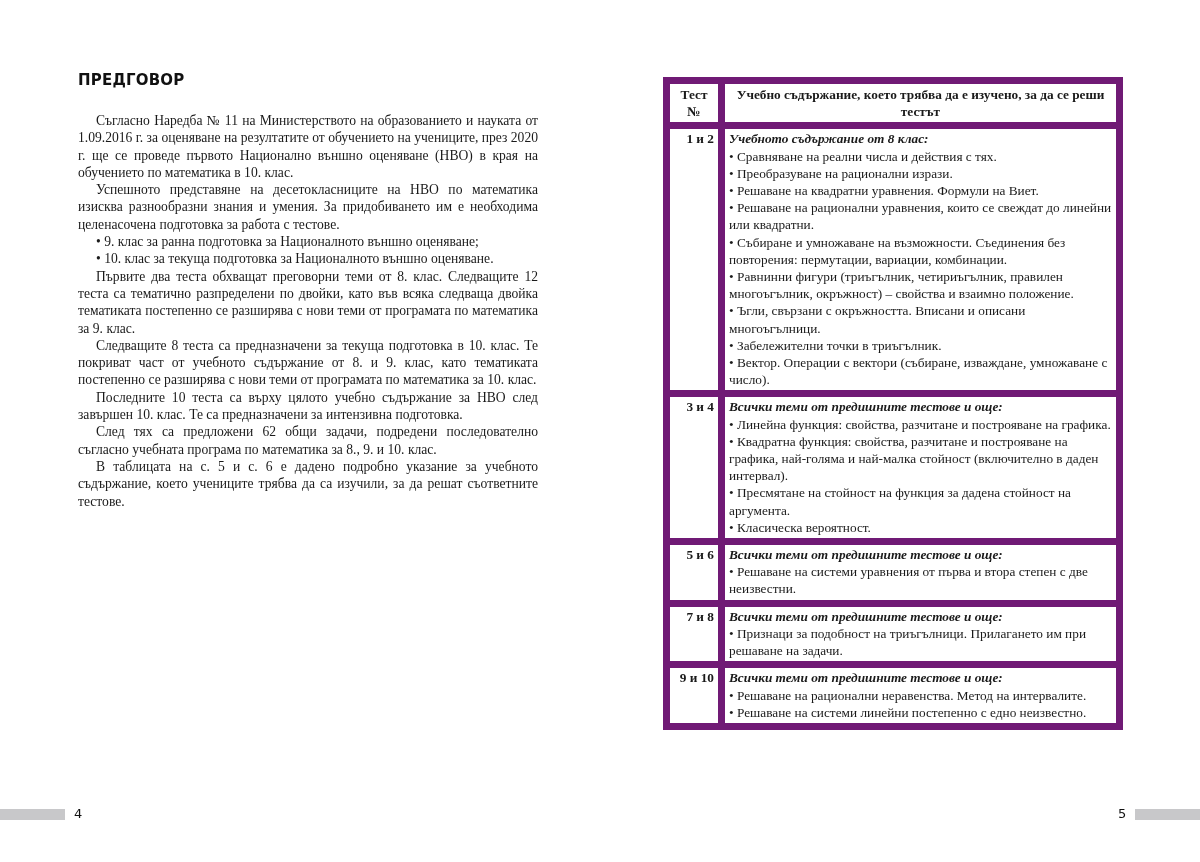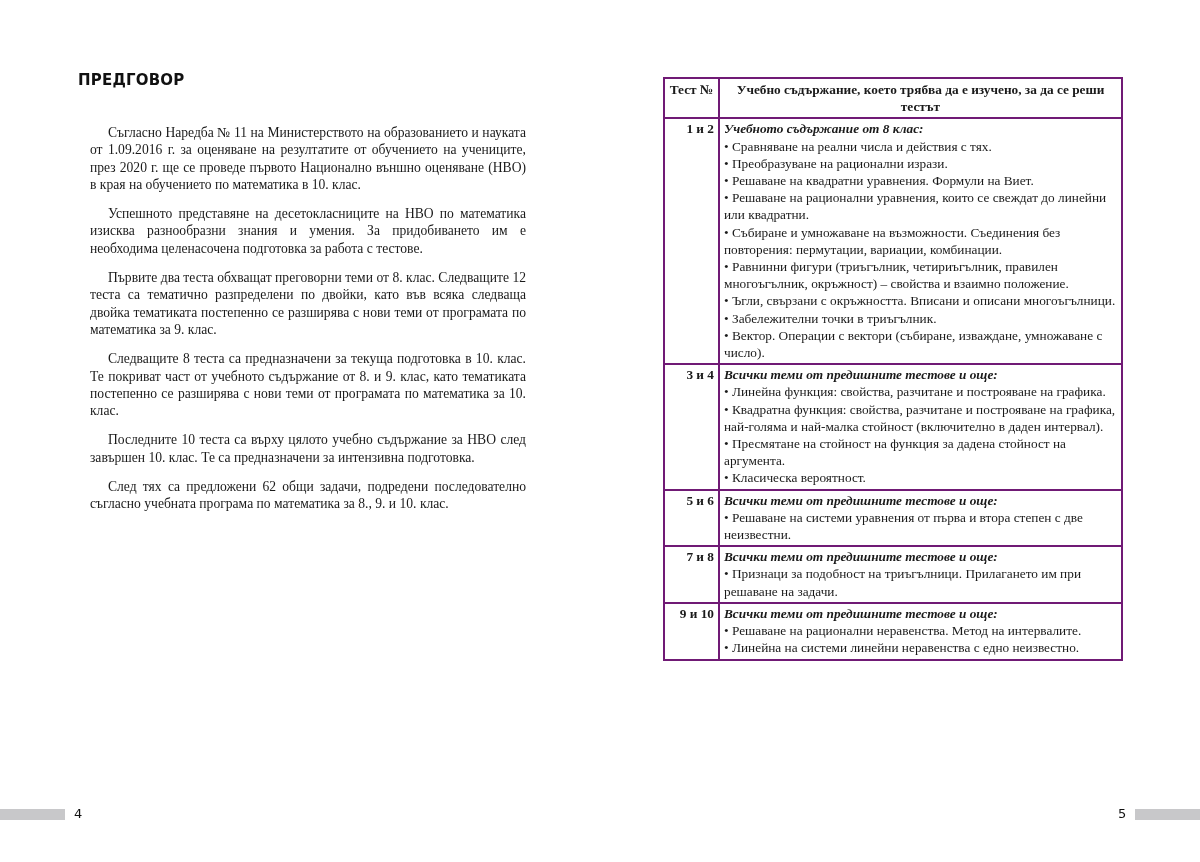--- a/index.html
+++ b/index.html
@@ -13,59 +13,62 @@
 
   .title {
     position: absolute; left: 78px; top: 71px;
     font-family: "DejaVu Sans", "Liberation Sans", sans-serif;
     font-weight: bold; font-size: 15px; letter-spacing: 0.2px; color: #111;
   }
   .body-text {
     position: absolute; left: 78px; top: 112px; width: 460px;
     font-size: 13.6px; line-height: 17.3px; text-align: justify;
   }
-  .body-text p { margin: 12px; text-indent: 18px; }
+  .body-text p { margin: 0; text-indent: 18px; }
   .body-text p.bullet { text-indent: 18px; }
 
   .footer-bar { position: absolute; top: 809px; height: 11px; background: #c8c8ca; }
   .footer-bar.left { left: 0; width: 65px; }
   .footer-bar.right { left: 1135px; width: 65px; }
   .page-num {
     position: absolute; top: 806px;
     font-family: "DejaVu Sans", "Liberation Sans", sans-serif; font-size: 13px; color: #111;
   }
   .page-num.left { left: 74px; }
   .page-num.right { left: 1118px; }
 
   table.syllabus {
     position: absolute; left: 663px; top: 77px; width: 460px;
     border-collapse: collapse; font-size: 13.3px; line-height: 17.2px;
   }
   table.syllabus th, table.syllabus td {
-    border: 2px solid #701a75; vertical-align: top; padding: 1px 4px 2px 4px;
+    border: 7px solid #701a75; vertical-align: top; padding: 1px 4px 2px 4px;
   }
   table.syllabus th { font-weight: bold; text-align: center; padding-top: 2px; }
   table.syllabus col.c1 { width: 55px; }
   td.test-no { font-weight: bold; text-align: right; white-space: nowrap; }
   td.content .intro { font-weight: bold; font-style: italic; }
   td.content .item { display: block; }
   td.content .item::before { content: "• "; }
 </style>
 </head>
 <body>
 
 <div class="page page-left">
   <div class="title">ПРЕДГОВОР</div>
   <div class="body-text">
     <p>Съгласно Наредба № 11 на Министерството на образованието и науката от 1.09.2016 г. за оценяване на резултатите от обучението на учениците, през 2020 г. ще се проведе първото Национално външно оценяване (НВО) в края на обучението по математика в 10. клас.</p>
     <p>Успешното представяне на десетокласниците на НВО по математика изисква разнообразни знания и умения. За придобиването им е необходима целенасочена подготовка за работа с тестове.</p>
+    <p class="bullet">• 9. клас за ранна подготовка за Националното външно оценяване;</p>
+    <p class="bullet">• 10. клас за текуща подготовка за Националното външно оценяване.</p>
     <p>Първите два теста обхващат преговорни теми от 8. клас. Следващите 12 теста са тематично разпределени по двойки, като във всяка следваща двойка тематиката постепенно се разширява с нови теми от програмата по математика за 9. клас.</p>
     <p>Следващите 8 теста са предназначени за текуща подготовка в 10. клас. Те покриват част от учебното съдържание от 8. и 9. клас, като тематиката постепенно се разширява с нови теми от програмата по математика за 10. клас.</p>
     <p>Последните 10 теста са върху цялото учебно съдържание за НВО след завършен 10. клас. Те са предназначени за интензивна подготовка.</p>
     <p>След тях са предложени 62 общи задачи, подредени последователно съгласно учебната програма по математика за 8., 9. и 10. клас.</p>
+    <p>В таблицата на с. 5 и с. 6 е дадено подробно указание за учебното съдържание, което учениците трябва да са изучили, за да решат съответните тестове.</p>
   </div>
 </div>
 
 <div class="footer-bar left"></div>
 <div class="page-num left">4</div>
 
 <div class="page page-right"></div>
 
 <table class="syllabus">
   <colgroup>
@@ -90,19 +93,19 @@
       <tr>
         <td class="test-no">5 и 6</td>
         <td class="content"><span class="intro">Всички теми от предишните тестове и още:</span><span class="item">Решаване на системи уравнения от първа и втора степен с две неизвестни.</span></td>
       </tr>
       <tr>
         <td class="test-no">7 и 8</td>
         <td class="content"><span class="intro">Всички теми от предишните тестове и още:</span><span class="item">Признаци за подобност на триъгълници. Прилагането им при решаване на задачи.</span></td>
       </tr>
       <tr>
         <td class="test-no">9 и 10</td>
-        <td class="content"><span class="intro">Всички теми от предишните тестове и още:</span><span class="item">Решаване на рационални неравенства. Метод на интервалите.</span><span class="item">Линейна на системи линейни неравенства с едно неизвестно.</span></td>
+        <td class="content"><span class="intro">Всички теми от предишните тестове и още:</span><span class="item">Решаване на рационални неравенства. Метод на интервалите.</span><span class="item">Решаване на системи линейни постепенно с едно неизвестно.</span></td>
       </tr>
     </tbody>
 </table>
 
 <div class="footer-bar right"></div>
 <div class="page-num right">5</div>
 
 </body></html>

